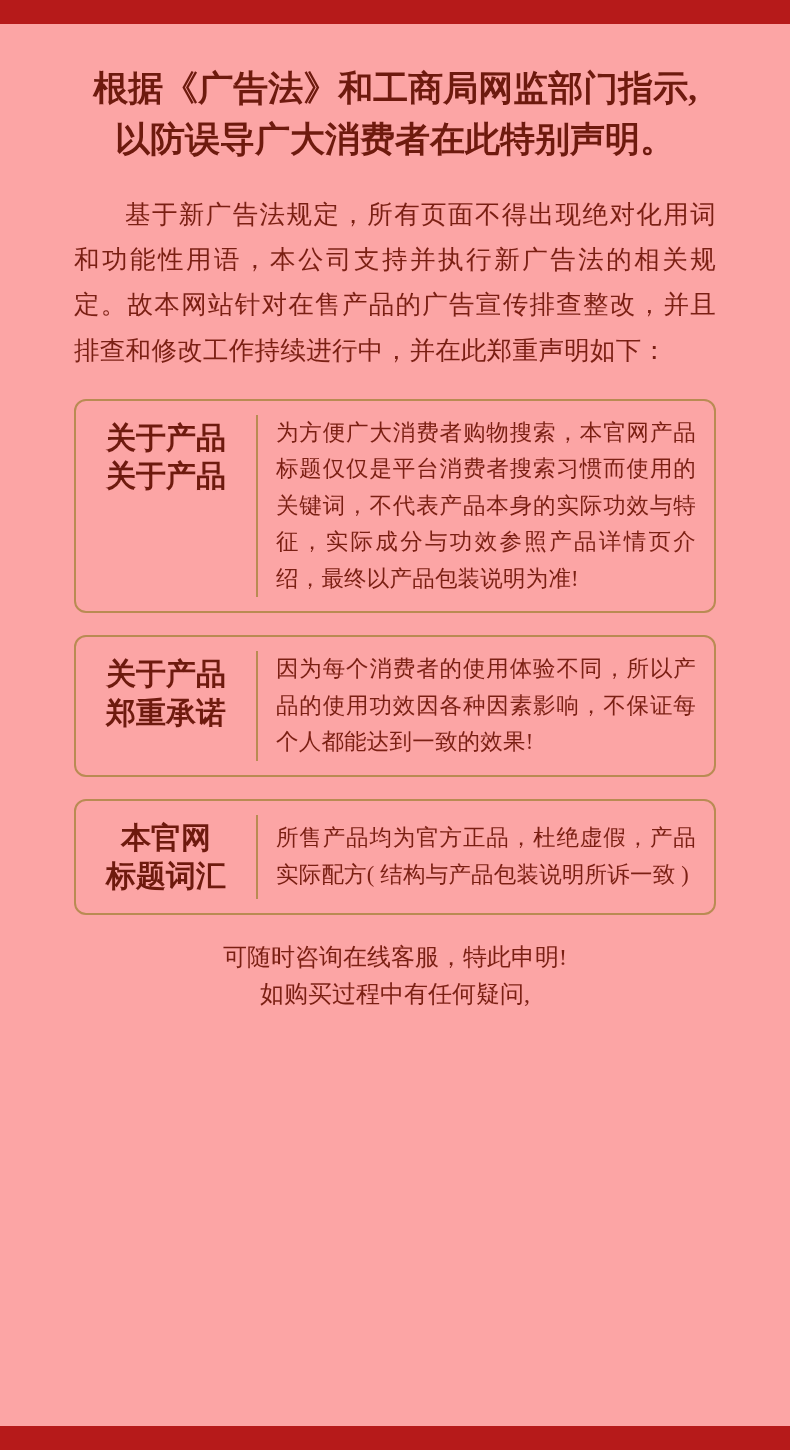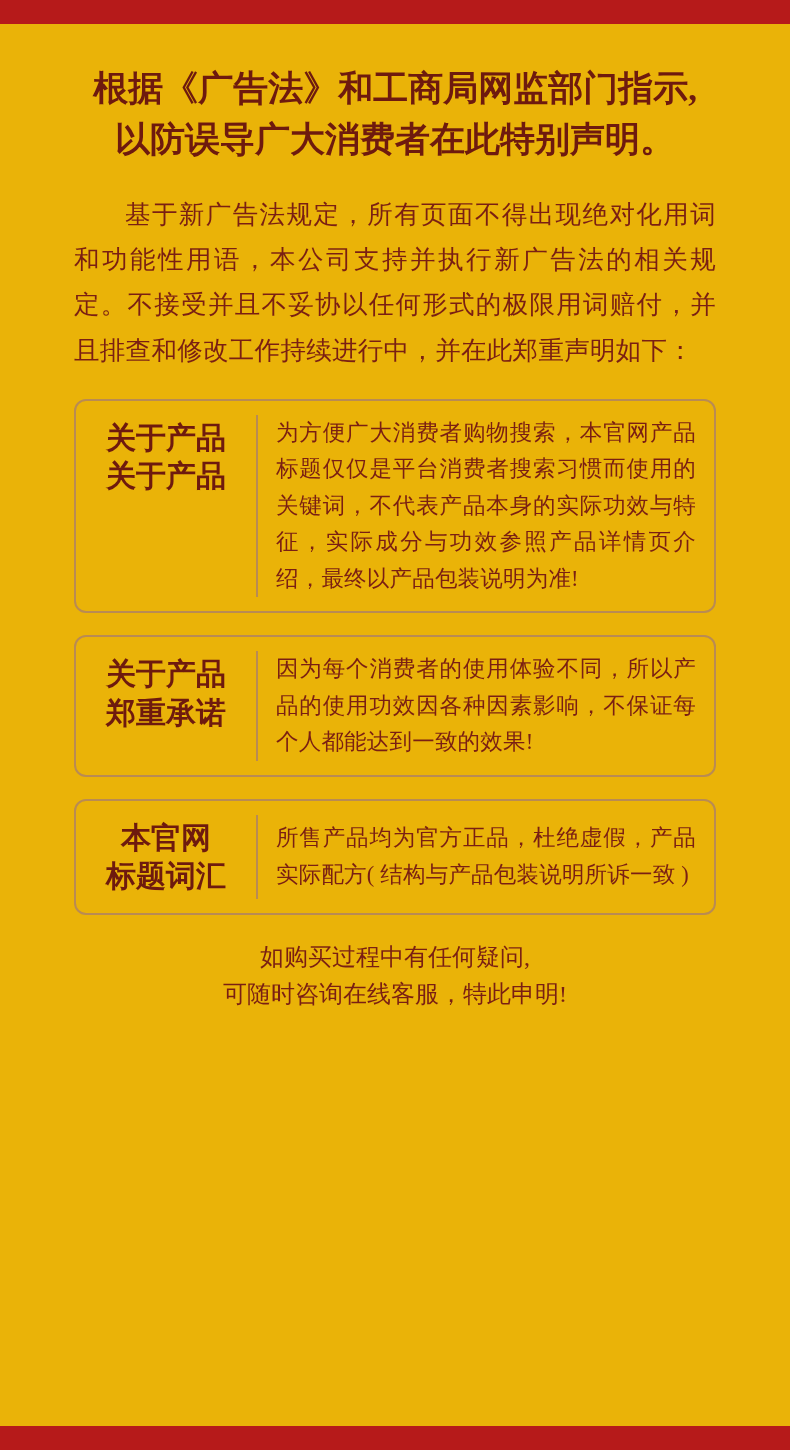--- a/index.html
+++ b/index.html
@@ -11,21 +11,21 @@
     height: 1450px;
     background: #f0dcb4;
     font-family: "Liberation Serif", "DejaVu Serif", serif;
     color: #7a1f13;
     overflow: hidden;
   }
   .page {
     position: relative;
     width: 790px;
     height: 1450px;
-    background: #eab308;
+    background: #fca5a5;
     box-sizing: border-box;
     display: flex;
     flex-direction: column;
   }
   .top-bar {
     height: 24px;
     background: #b61a1a;
     flex: none;
   }
   .bottom-bar {
@@ -120,21 +120,21 @@
 
   <div class="top-bar"></div>
 
   <div class="content">
 
     <div class="headline">
       <span class="line1">根据《广告法》和工商局网监部门指示,</span>
       <span class="line2">以防误导广大消费者在此特别声明。</span>
     </div>
 
-    <p class="para first">基于新广告法规定，所有页面不得出现绝对化用词和功能性用语，本公司支持并执行新广告法的相关规定。不接受并且不妥协以任何形式的极限用词赔付，并且排查和修改工作持续进行中，并在此郑重声明如下：</p>
+    <p class="para first">基于新广告法规定，所有页面不得出现绝对化用词和功能性用语，本公司支持并执行新广告法的相关规定。故本网站针对在售产品的广告宣传排查整改，并且排查和修改工作持续进行中，并在此郑重声明如下：</p>
 
 
     <div class="cards">
 
       <div class="card">
         <div class="card-title">
           <span>关于产品</span>
           <span>关于产品</span>
         </div>
         <div class="card-body">为方便广大消费者购物搜索，本官网产品标题仅仅是平台消费者搜索习惯而使用的关键词，不代表产品本身的实际功效与特征，实际成分与功效参照产品详情页介绍，最终以产品包装说明为准!</div>
@@ -152,21 +152,21 @@
         <div class="card-title">
           <span>本官网</span>
           <span>标题词汇</span>
         </div>
         <div class="card-body">所售产品均为官方正品，杜绝虚假，产品实际配方( 结构与产品包装说明所诉一致 )</div>
       </div>
 
     </div>
 
     <div class="footer">
+      <div>可随时咨询在线客服，特此申明!</div>
       <div>如购买过程中有任何疑问,</div>
-      <div>可随时咨询在线客服，特此申明!</div>
     </div>
 
   </div>
 
   <div class="bottom-bar"></div>
 
 </div>
 
 </body></html>

